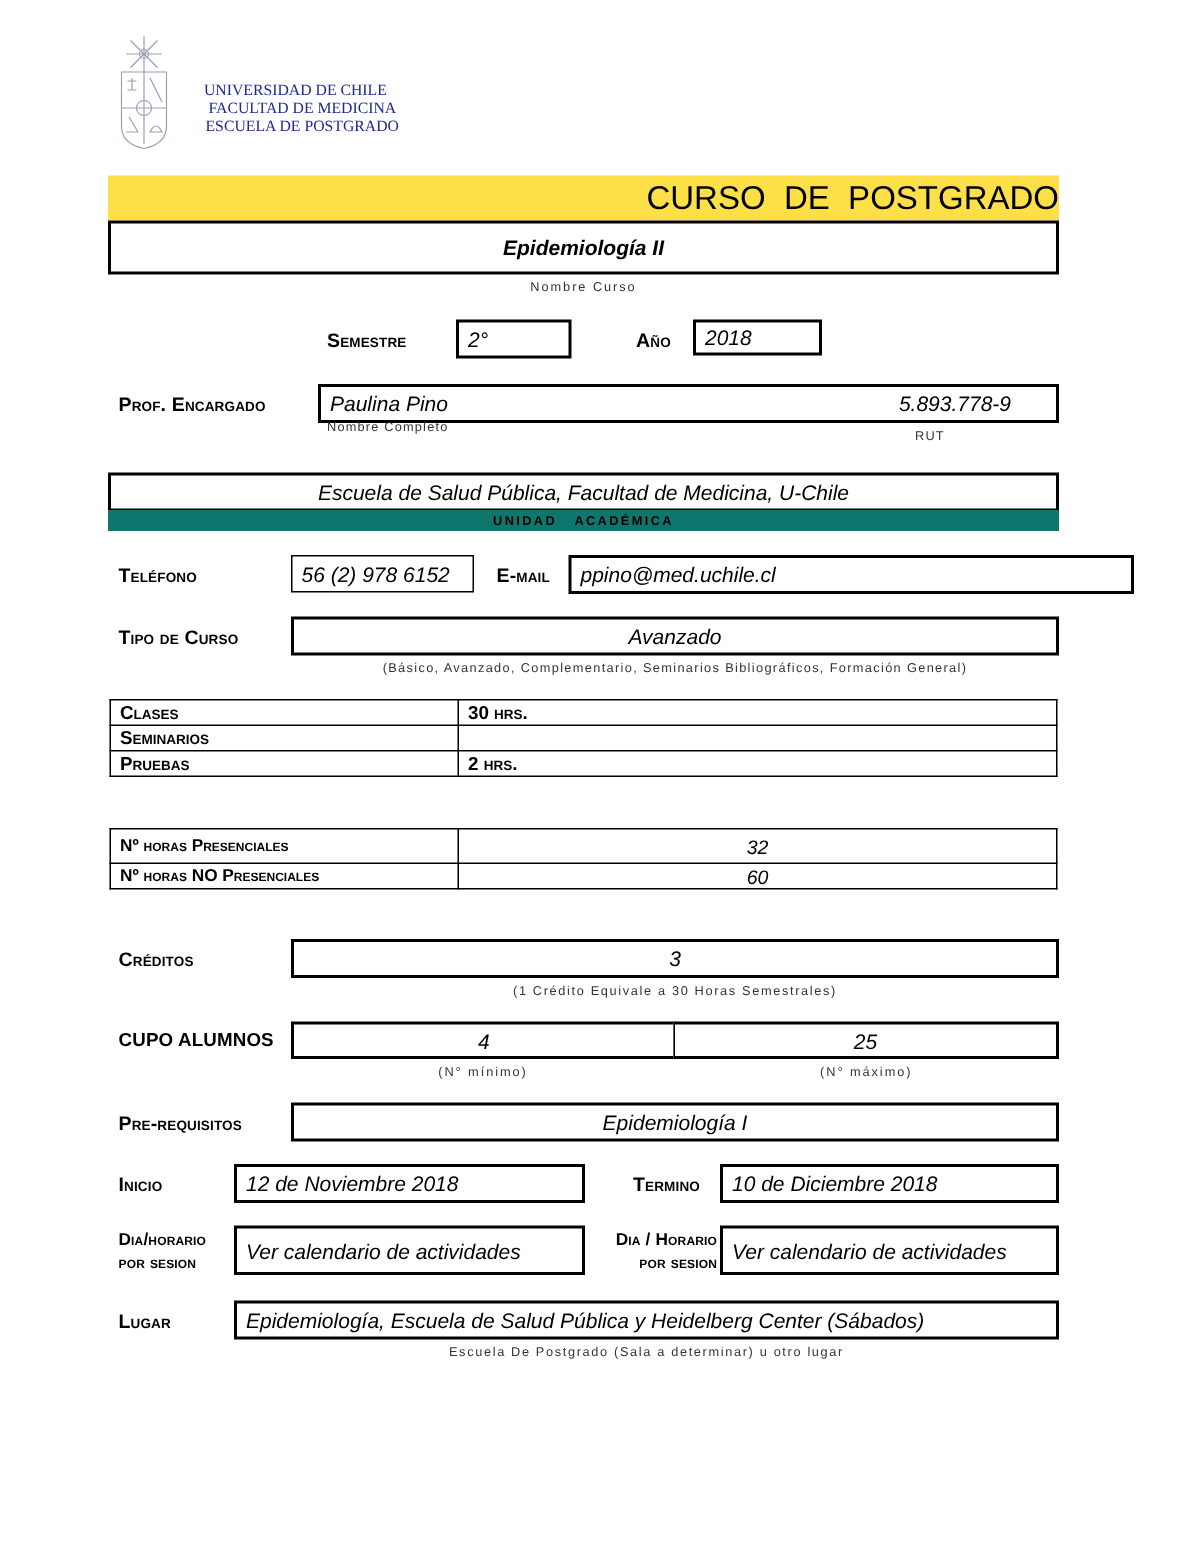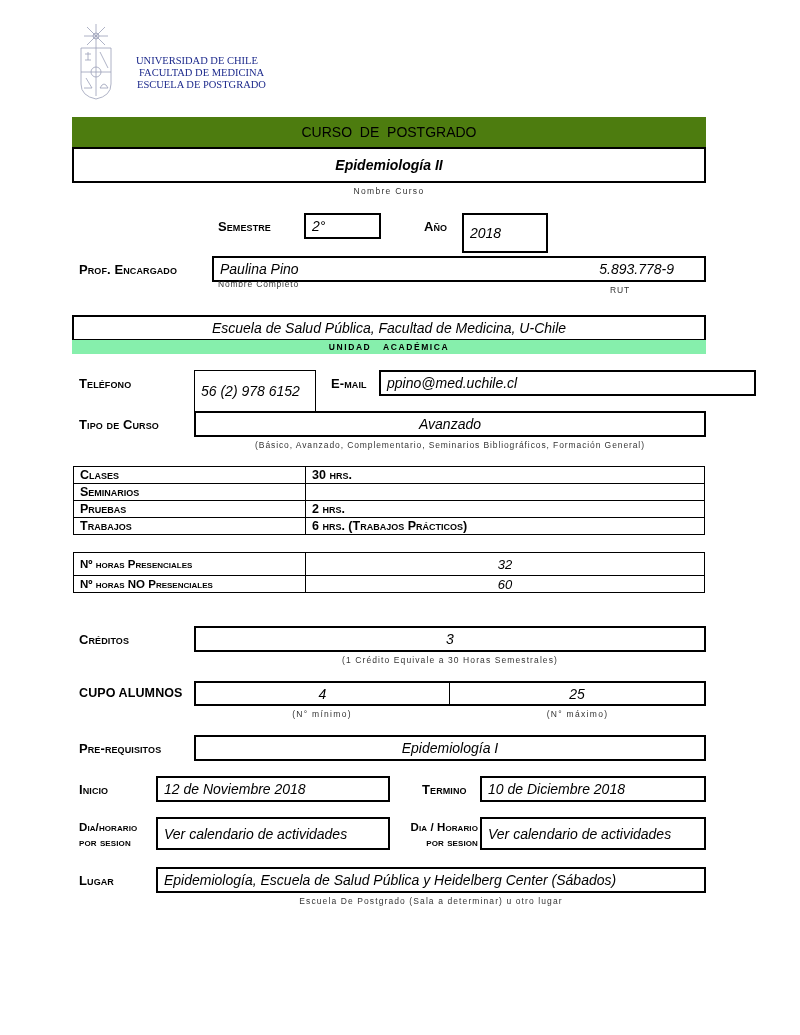--- a/index.html
+++ b/index.html
@@ -40,54 +40,54 @@
       <path d="M24 66 q4 -8 8 0 z"></path>
     </g>
   </svg>
 </div>
 <div class="abs logo-text" style="left:136px;top:55px;">
   <div>UNIVERSIDAD DE CHILE</div>
   <div style="padding-left:3px;">FACULTAD DE MEDICINA</div>
   <div style="padding-left:1px;">ESCUELA DE POSTGRADO</div>
 </div>
 
-<div class="abs" style="left:72px;top:117px;width:634px;height:30px;background:#4d7c0f;display:flex;align-items:center;justify-content:center;font-size:14px;font-weight:normal;">
+<div class="abs" style="left:72px;top:117px;width:634px;height:30px;background:#fde047;display:flex;align-items:center;justify-content:flex-end;font-size:22px;font-weight:normal;">
   <span style="white-space:pre;">CURSO  DE  POSTGRADO</span>
 </div>
 <div class="box thick center" style="left:72px;top:147px;width:634px;height:36px;font-weight:bold;font-size:14px;">
   <span>Epidemiología II</span>
 </div>
 <div class="note center" style="left:72px;top:186px;width:634px;">Nombre  Curso</div>
 
 <div class="abs lbl" style="left:218px;top:219px;">Semestre</div>
 <div class="box thick" style="left:304px;top:213px;width:77px;height:26px;">
   <span>2°</span>
 </div>
 <div class="abs lbl" style="left:424px;top:219px;">Año</div>
-<div class="box thick" style="left:462px;top:213px;width:86px;height:40px;">
+<div class="box thick" style="left:462px;top:213px;width:86px;height:24px;">
   <span>2018</span>
 </div>
 
 <div class="abs lbl" style="left:79px;top:262px;">Prof. Encargado</div>
 <div class="box thick" style="left:212px;top:256px;width:494px;height:26px;justify-content:space-between;padding-right:30px;">
   <span>Paulina Pino</span>
   <span>5.893.778-9</span>
 </div>
 <div class="note" style="left:218px;top:279px;letter-spacing:0.8px;">Nombre Completo</div>
 <div class="note" style="left:610px;top:285px;letter-spacing:0.8px;">RUT</div>
 
 <div class="box thick center" style="left:72px;top:315px;width:634px;height:26px;">
   <span>Escuela de Salud Pública, Facultad de Medicina, U-Chile</span>
 </div>
-<div class="abs" style="left:72px;top:340px;width:634px;height:14px;background:#86efac;display:flex;align-items:center;justify-content:center;">
+<div class="abs" style="left:72px;top:340px;width:634px;height:14px;background:#0f766e;display:flex;align-items:center;justify-content:center;">
   <span style="font-size:8.5px;font-weight:bold;letter-spacing:1.6px;white-space:pre;">UNIDAD   ACADÉMICA</span>
 </div>
 
 <div class="abs lbl" style="left:79px;top:376px;">Teléfono</div>
-<div class="box" style="left:194px;top:370px;width:122px;height:42px;">
+<div class="box" style="left:194px;top:370px;width:122px;height:25px;">
   <span>56 (2) 978 6152</span>
 </div>
 <div class="abs lbl" style="left:331px;top:376px;">E-mail</div>
 <div class="box thick" style="left:379px;top:370px;width:377px;height:26px;">
   <span>ppino@med.uchile.cl</span>
 </div>
 
 <div class="abs lbl" style="left:79px;top:417px;">Tipo de Curso</div>
 <div class="box thick center" style="left:194px;top:411px;width:512px;height:26px;">
   <span>Avanzado</span>
@@ -100,24 +100,20 @@
     <td class="k" style="width:232px;">Clases</td>
     <td class="v">30 hrs.</td>
   </tr>
   <tr>
     <td class="k">Seminarios</td>
     <td class="v"></td>
   </tr>
   <tr>
     <td class="k">Pruebas</td>
     <td class="v">2 hrs.</td>
-  </tr>
-  <tr>
-    <td class="k">Trabajos</td>
-    <td class="v">6 hrs. (Trabajos Prácticos)</td>
   </tr>
 </tbody>
   </table>
 
 <table class="grid" style="left:73px;top:552px;width:632px;">
   <tbody>
       <tr>
     <td class="k" style="width:232px;font-size:11.5px;height:23px;">Nº horas Presenciales</td>
     <td class="vi">32</td>
   </tr>

